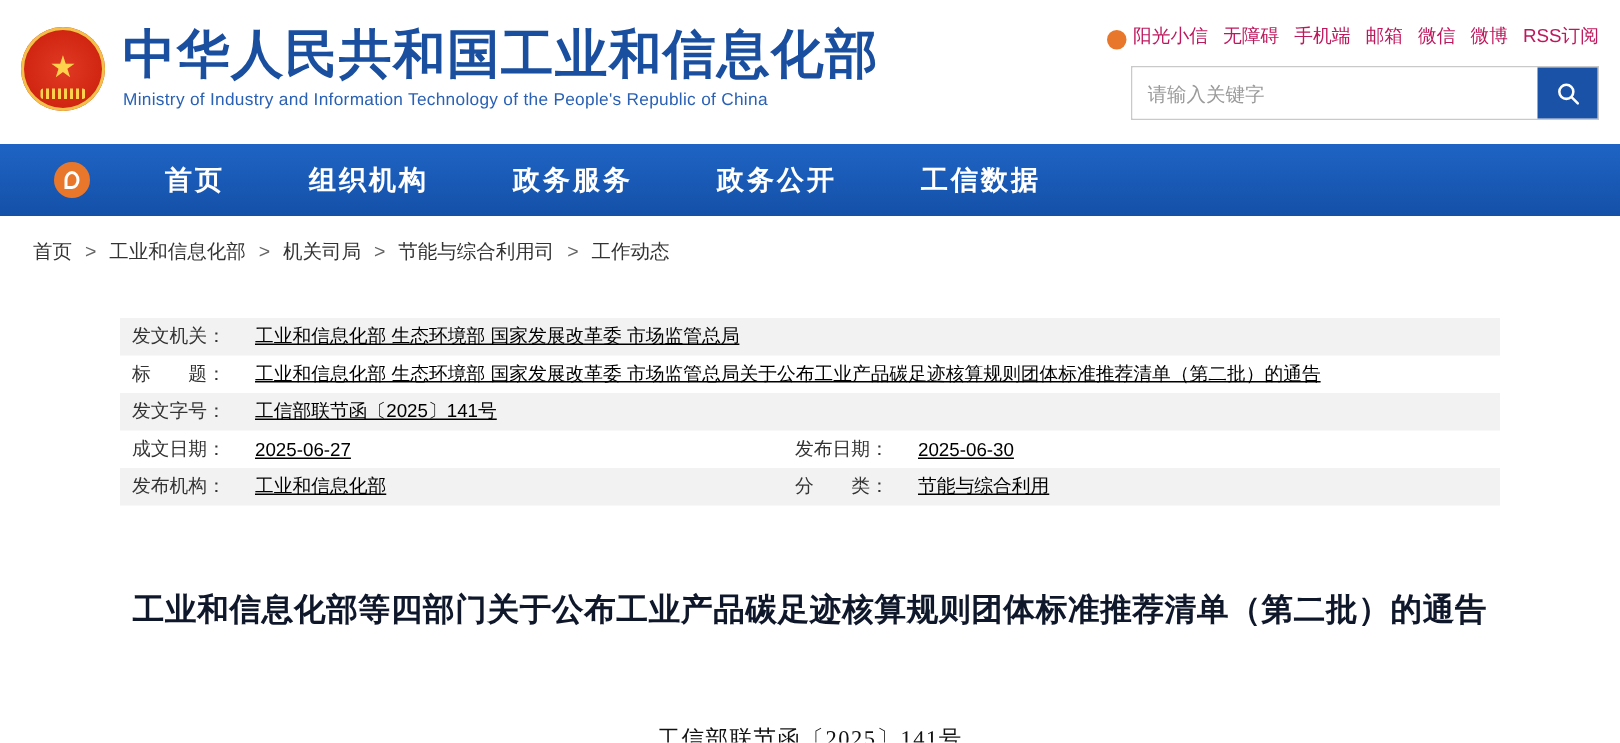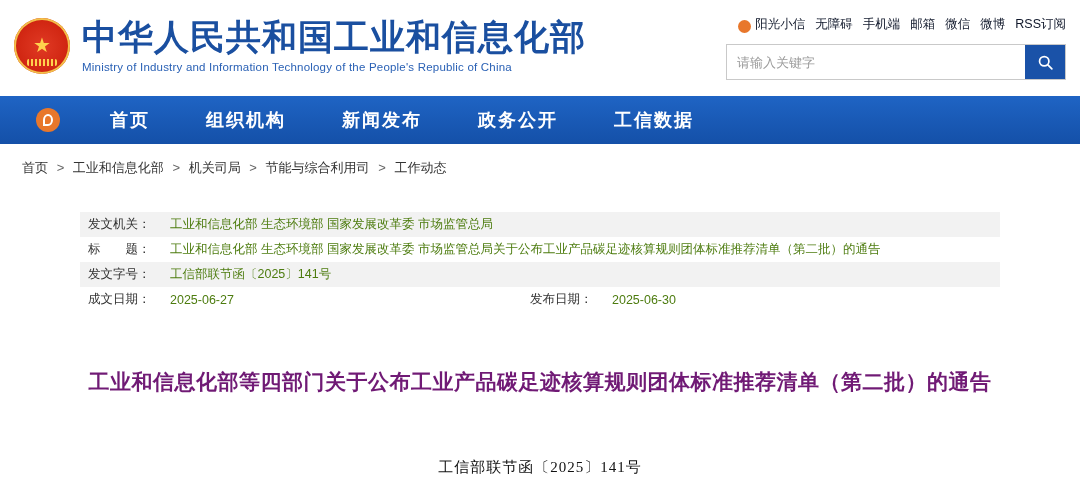--- a/index.html
+++ b/index.html
@@ -91,31 +91,32 @@
     width: 13px;
     height: 13px;
     border-radius: 50%;
     background: #e8772b;
     display: inline-block;
     position: relative;
     top: 2px;
     margin-right: -6px;
   }
   .top-links a {
-    color: #0f172a;
+    color: #be185d;
     text-decoration: none;
     white-space: nowrap;
   }
   .search-box {
     margin-top: 10px;
     height: 34px;
     border: 1px solid #c9c9c9;
     display: flex;
     align-items: stretch;
     background: #fff;
+    margin-left: 28px;
   }
   .search-input {
     flex: 1 1 auto;
     border: none;
     outline: none;
     font-size: 13px;
     padding: 0 10px;
     color: #333;
     font-family: "Liberation Sans", sans-serif;
   }
@@ -212,29 +213,29 @@
   .meta-label {
     width: 74px;
     color: #333;
     text-align: justify;
   }
   .meta-label2 {
     width: 74px;
     color: #333;
     padding-left: 130px !important;
   }
-  .meta-val { color: #4d7c0f; }
+  .meta-val { color: #000000; text-decoration: underline; }
 
   
   .article-title {
     text-align: center;
     font-family: "Liberation Sans", sans-serif;
     font-weight: bold;
     font-size: 21px;
-    color: #701a75;
+    color: #0f172a;
     margin: 54px auto 0 auto;
     width: 980px;
     line-height: 32px;
     letter-spacing: 0.5px;
   }
   .doc-number {
     text-align: center;
     font-family: "Liberation Serif", serif;
     font-size: 15px;
     color: #111;
@@ -276,21 +277,21 @@
       </button>
     </div>
   </div>
 </div>
 
 <div class="navbar">
   <div class="nav-logo"></div>
   <div class="nav-items">
     <a class="nav-item" href="#">首页</a>
     <a class="nav-item" href="#">组织机构</a>
-    <a class="nav-item" href="#">新闻发布</a>
+    <a class="nav-item" href="#">政务服务</a>
     <a class="nav-item" href="#">政务公开</a>
     <a class="nav-item" href="#">工信数据</a>
   </div>
 </div>
 
 <div class="breadcrumb">
   <a href="#">首页</a>
   <span class="sep">&gt;</span>
   <a href="#">工业和信息化部</a>
   <span class="sep">&gt;</span>
@@ -315,18 +316,24 @@
     <tr class="shade">
       <td class="meta-label">发文字号：</td>
       <td class="meta-val" colspan="3">工信部联节函〔2025〕141号</td>
     </tr>
     <tr>
       <td class="meta-label">成文日期：</td>
       <td class="meta-val" style="width:230px">2025-06-27</td>
       <td class="meta-label2">发布日期：</td>
       <td class="meta-val">2025-06-30</td>
     </tr>
+    <tr class="shade">
+      <td class="meta-label">发布机构：</td>
+      <td class="meta-val" style="width:230px">工业和信息化部</td>
+      <td class="meta-label2">分　　类：</td>
+      <td class="meta-val">节能与综合利用</td>
+    </tr>
   </tbody>
     </table>
 </div>
 
 <div class="article-title">工业和信息化部等四部门关于公布工业产品碳足迹核算规则团体标准推荐清单（第二批）的通告</div>
 <div class="doc-number">工信部联节函〔2025〕141号</div>
 
 </body></html>

